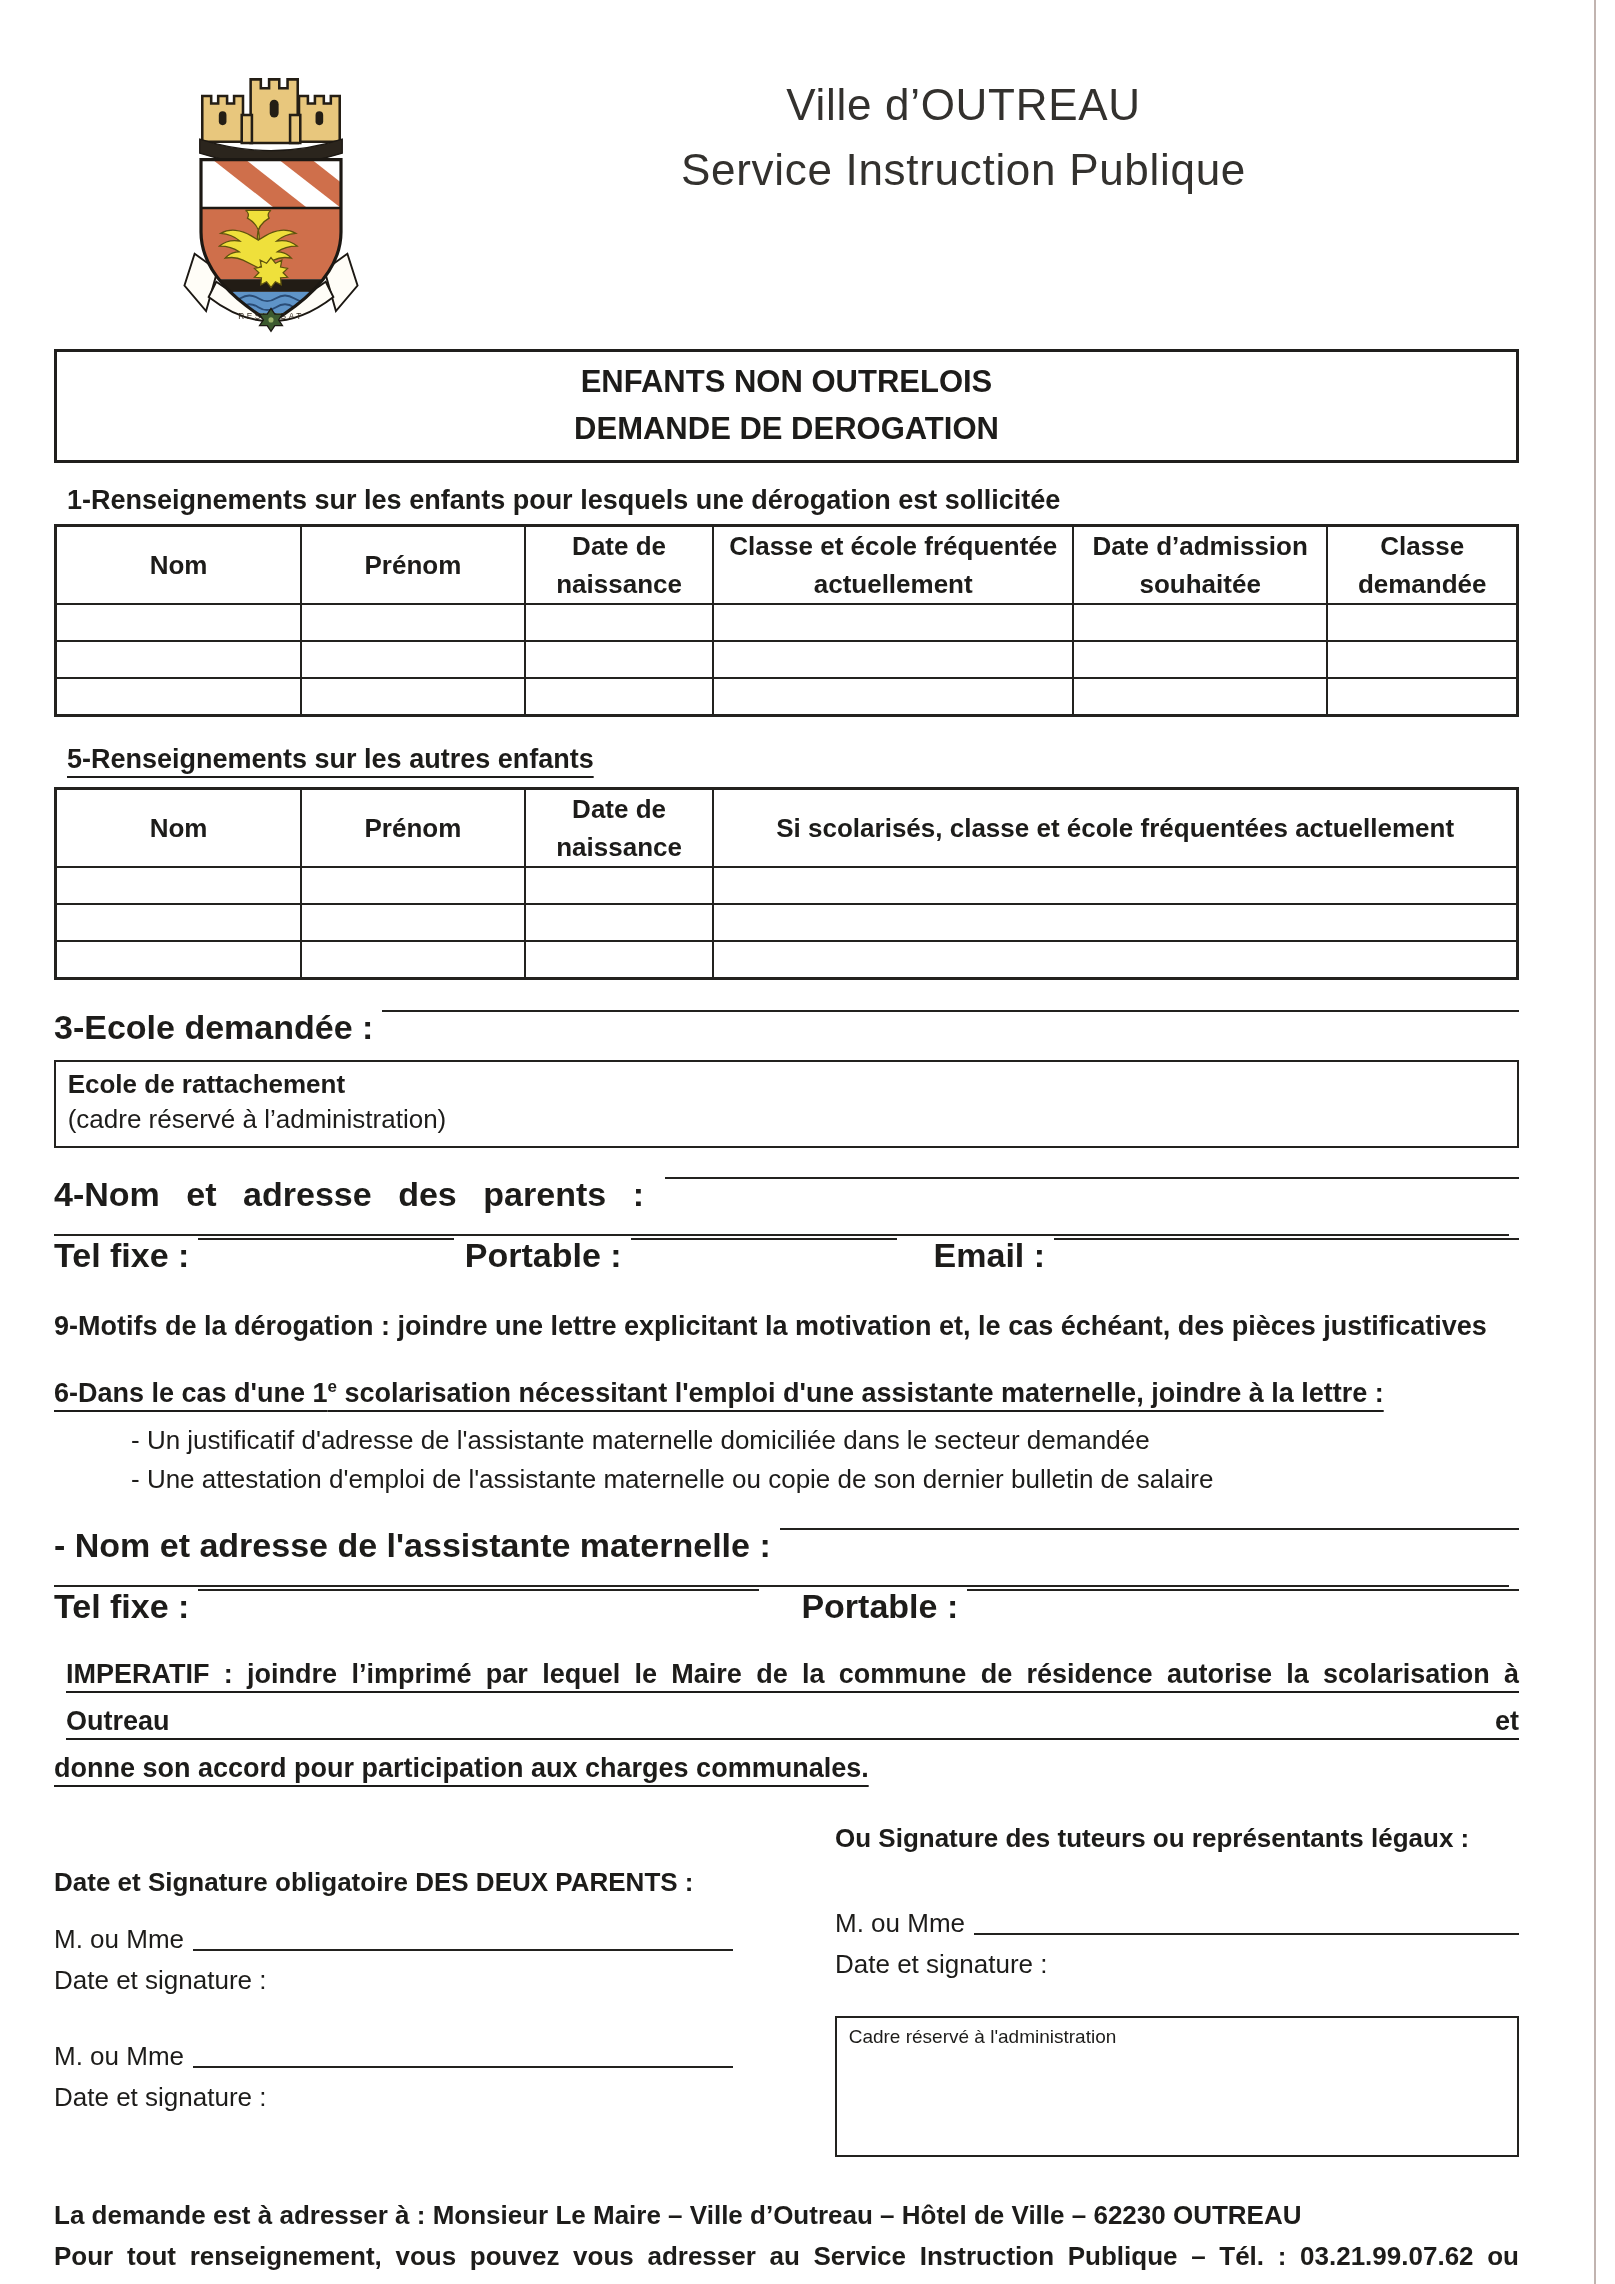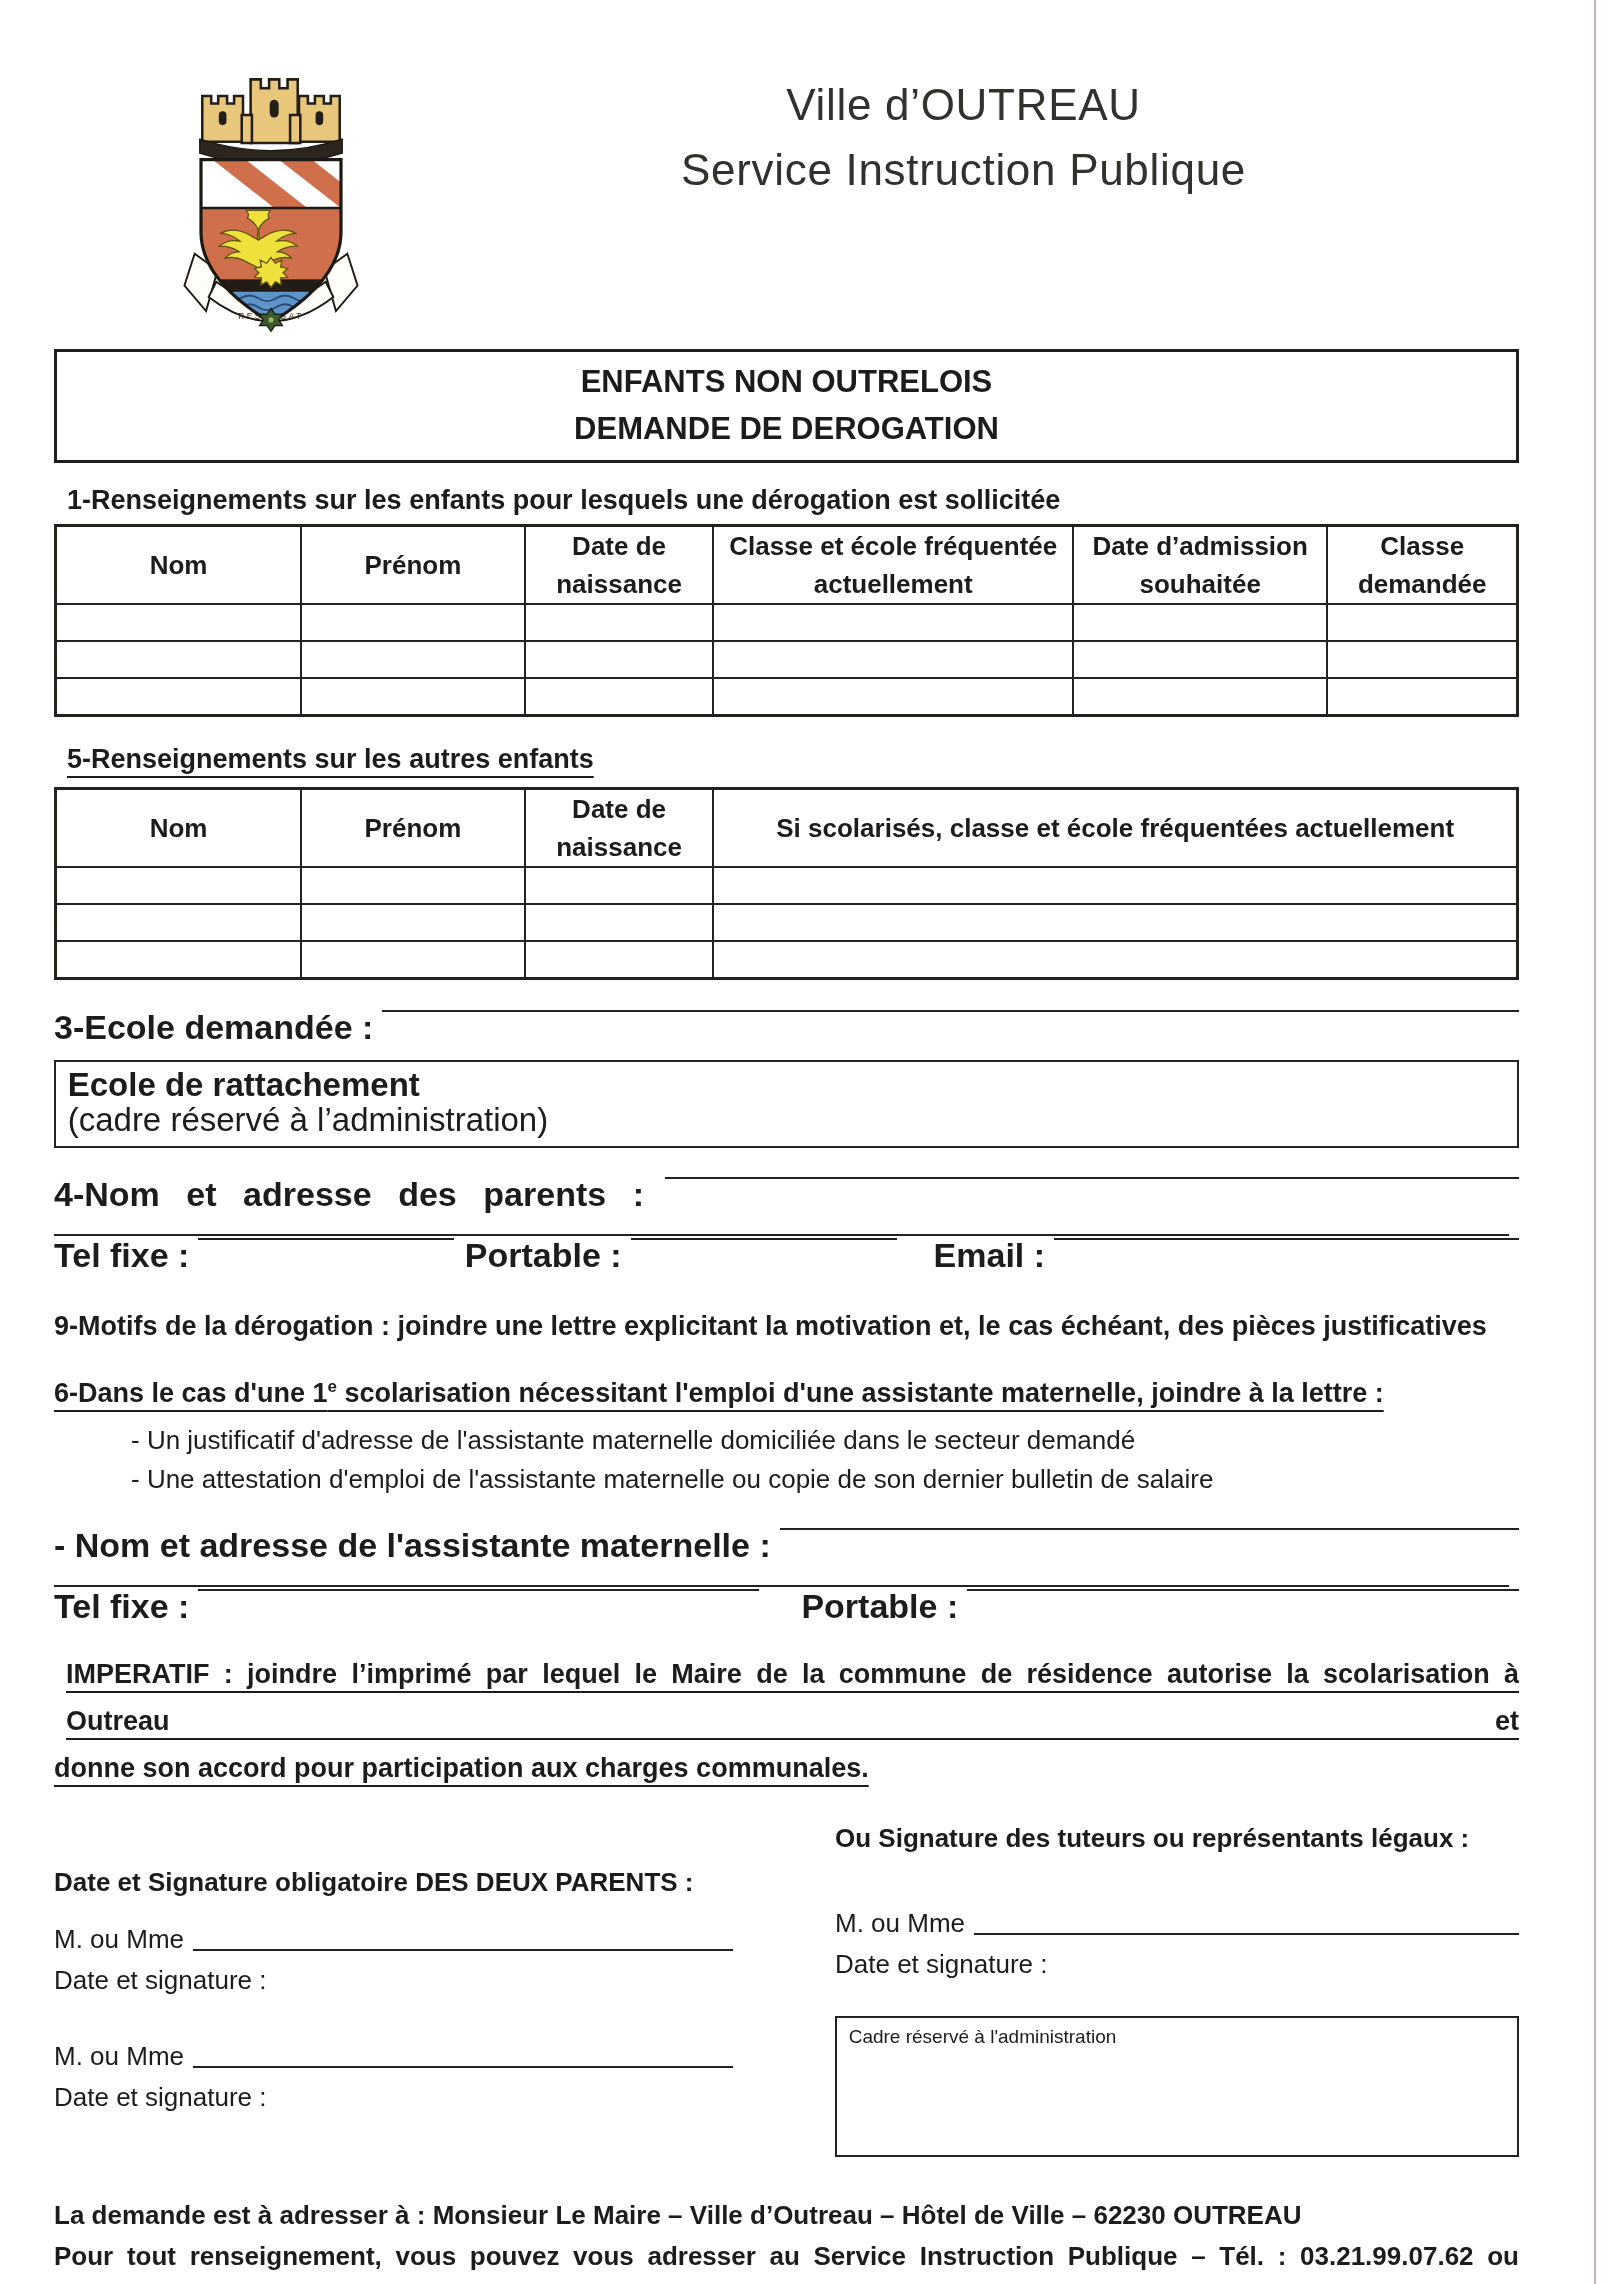--- a/index.html
+++ b/index.html
@@ -43,21 +43,21 @@
 
   .fill { flex:1; border-bottom:2.6px solid #23221f; margin:0 0 3.9px 9px; }
   .fill.fixed { flex:none; }
   .hr { border-bottom:2.6px solid #23221f; margin-top:22px; width:1455px; }
 
   .row-flex { display:flex; align-items:flex-start; font-size:34px; line-height:35px; }
   .blabel { font-weight:bold; }
 
   #row-ecole { margin-top:30px; }
   .admin-note-box { margin-top:14.3px; border:2.6px solid #23221f; padding:5.2px 11.7px 9px;
-    font-size:33px; line-height:35px; }
+    font-size:26px; line-height:35px; }
 
   #row-parents { margin-top:29px;gap:12px; }
   #parents-label { width:590px; text-align:justify; text-align-last:justify; }
 
   .row-tel { margin-top:2.6px; }
   #tel1-line { width:256px; } #portable1-line { width:266px; }
   #email-label { margin-left:37px; }
   #tel2-line { width:561px; } #portable2-label { margin-left:42px; }
 
   #s5-heading { margin-top:37px; }
@@ -256,21 +256,21 @@
       <span class="blabel" style="margin-left:10.4px">Portable :</span>
       <span class="fill fixed" id="portable1-line"></span>
       <span class="blabel" id="email-label">Email :</span>
       <span class="fill"></span>
     </div>
 
     <div class="sec-heading" id="s5-heading">9-Motifs de la dérogation : joindre une lettre explicitant la motivation et, le cas échéant, des pièces justificatives</div>
 
     <div class="sec-heading underlined" id="s6-heading"><span>6-Dans le cas d'une 1</span><sup>e</sup><span> scolarisation nécessitant l'emploi d'une assistante maternelle, joindre à la lettre :</span></div>
     <div class="bullets">
-      <div>- Un justificatif d'adresse de l'assistante maternelle domiciliée dans le secteur demandé</div>
+      <div>- Un justificatif d'adresse de l'assistante maternelle domiciliée dans le secteur demandée</div>
       <div>- Une attestation d'emploi de l'assistante maternelle ou copie de son dernier bulletin de salaire</div>
     </div>
 
     <div class="row-flex" id="row-assistante">
       <span class="blabel">- Nom et adresse de l'assistante maternelle :</span>
       <span class="fill"></span>
     </div>
     <div class="hr"></div>
     <div class="row-flex row-tel">
       <span class="blabel">Tel fixe :</span>

